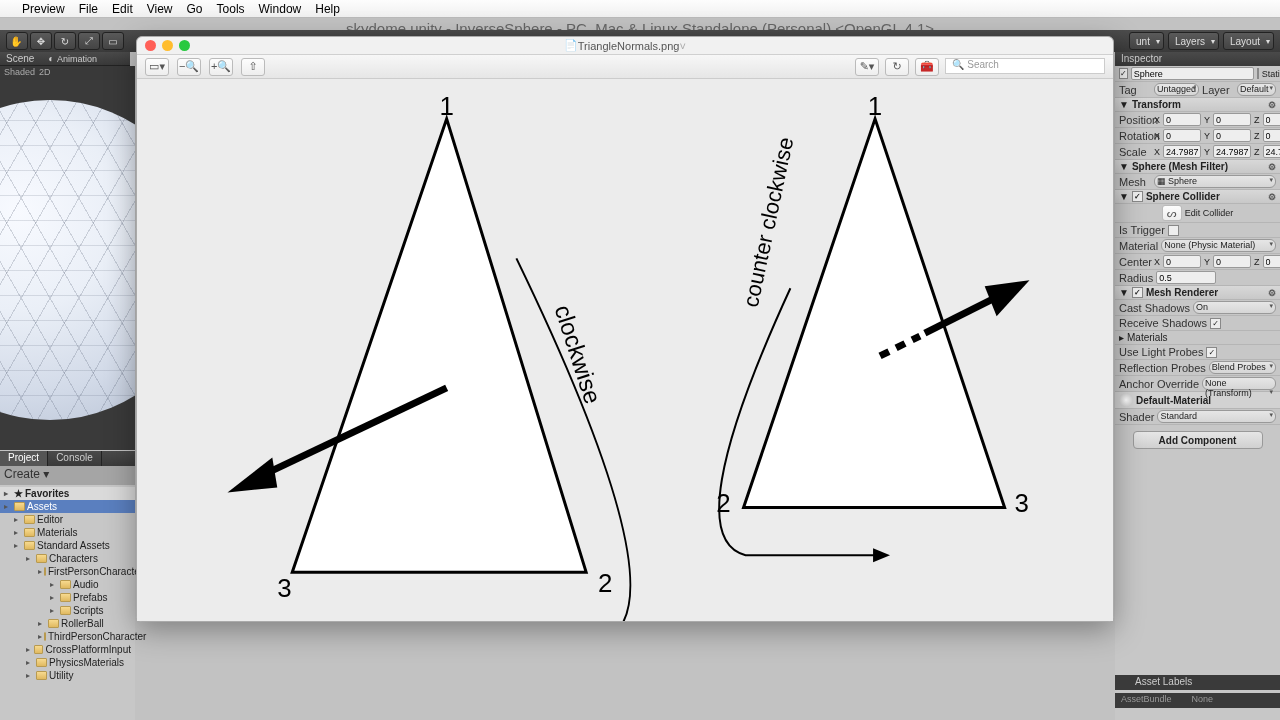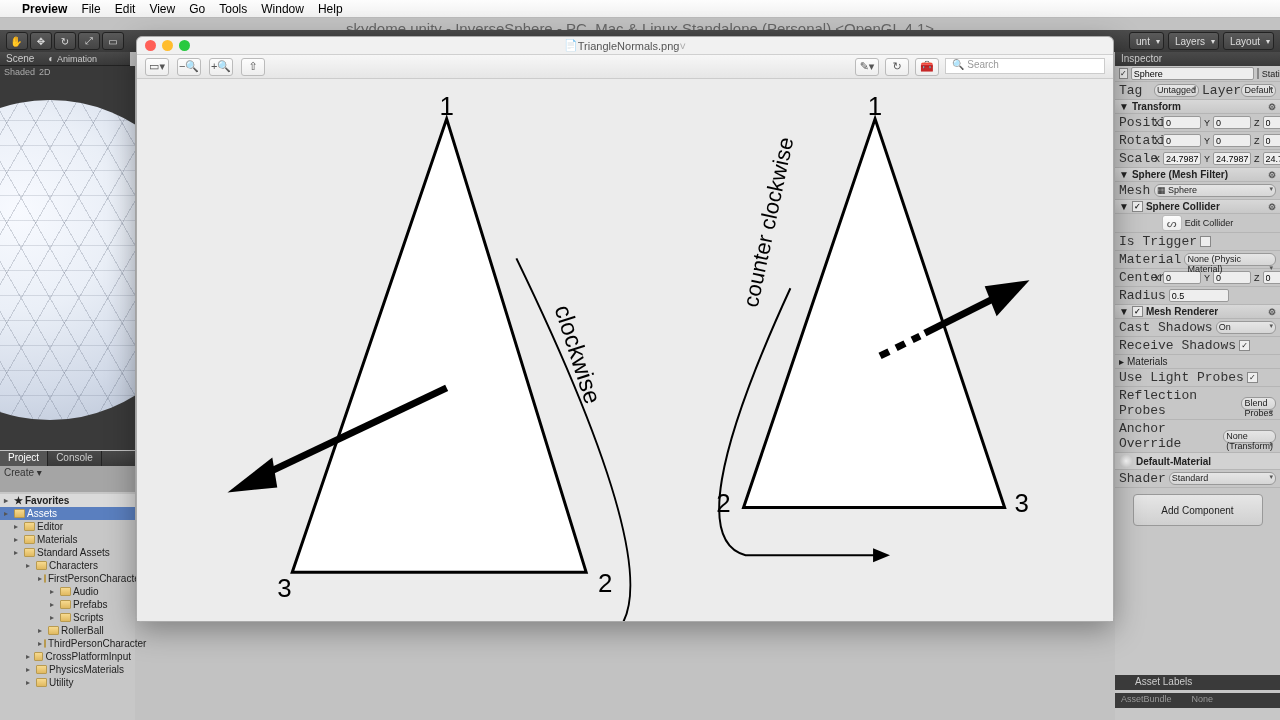--- a/index.html
+++ b/index.html
@@ -23,65 +23,65 @@
 .sphere::before { content:''; position:absolute; inset:0; border-radius:50%;
   background:
     repeating-linear-gradient(60deg, transparent 0 24px, rgba(90,100,120,.25) 24px 25px),
     repeating-linear-gradient(-60deg, transparent 0 24px, rgba(90,100,120,.25) 24px 25px),
     repeating-linear-gradient(0deg, transparent 0 24px, rgba(90,100,120,.18) 24px 25px);
 }
 .project-panel { position:absolute; top:451px; left:0; width:135px; bottom:0; background:#c7c7c7; font-size:10px; }
 .proj-tabs { height:15px; background:linear-gradient(#4a4a4a,#3a3a3a); display:flex; }
 .proj-tab { padding:1px 8px; color:#ccc; font-size:10px; border-right:1px solid #222; }
 .proj-tab.active { background:#555; color:#fff; }
-.proj-sub { height:26px; background:#a5a5a5; font-size:10px; padding:1px 4px; color:#333; }
+.proj-sub { height:19px; background:#a5a5a5; font-size:12px; padding:1px 4px; color:#333; }
 .tree { padding:2px 0; }
 .tree-row { padding:1px 4px; display:flex; align-items:center; gap:2px; color:#222; }
 .tree-row .arrow { width:8px; font-size:8px; color:#555; }
 .tree-row .fold { width:11px; height:9px; background:linear-gradient(#f7da8f,#e0b960); border:1px solid #b89a50; border-radius:1px; }
 .tree-row.fav { background:#dadada; font-weight:bold; }
 .tree-row.hl { background:#5a7fbf; color:#fff; }
 .tree-row.hl .fold { filter:none; }
 .indent1 { padding-left:14px; } .indent2 { padding-left:26px; } .indent3 { padding-left:38px; } .indent4 { padding-left:50px; }
 
 
 .inspector { position:absolute; top:52px; right:0; width:165px; bottom:0; background:#c7c7c7; font-size:10px; color:#222; }
 .insp-tab { height:14px; background:linear-gradient(#4a4a4a,#3a3a3a); color:#ccc; padding:1px 6px; }
 .insp-row { display:flex; align-items:center; padding:1px 4px; gap:3px; border-bottom:1px solid #b5b5b5; }
 .insp-row.header { background:linear-gradient(#d8d8d8,#c8c8c8); font-weight:bold; }
 .chk { width:11px; height:11px; background:#eee; border:1px solid #888; display:inline-flex; align-items:center; justify-content:center; font-size:8px; }
 .insp-input { flex:1; height:13px; background:#eee; border:1px solid #999; border-radius:2px; padding:0 2px; font-size:9px; }
-.label-sm { font-size:13px; color:#333; min-width:32px;font-family:Liberation Mono, monospace; }
+.label-sm { font-size:11px; color:#333; min-width:32px; }
 .num { width:38px; height:13px; background:#eee; border:1px solid #999; border-radius:2px; font-size:9px; padding:0 2px; }
 .axis { width:8px; text-align:center; font-size:9px; }
 .drop { flex:1; height:13px; background:linear-gradient(#e6e6e6,#d6d6d6); border:1px solid #999; border-radius:6px; font-size:9px; padding:0 2px; position:relative; }
 .drop::after { content:'▾'; position:absolute; right:2px; font-size:7px; color:#555; }
 .gear { margin-left:auto; font-size:9px; color:#555; }
-.btn-wide { width:130px; margin:6px auto; height:32px; background:linear-gradient(#e6e6e6,#d0d0d0); border:1px solid #999; border-radius:4px; font-size:10px; display:flex; align-items:center; justify-content:center; }
+.btn-wide { width:130px; margin:6px auto; height:18px; background:linear-gradient(#e6e6e6,#d0d0d0); border:1px solid #999; border-radius:4px; font-size:10px; display:flex; align-items:center; justify-content:center;font-weight:bold; }
 .asset-labels { position:absolute; bottom:30px; left:0; right:0; height:15px; background:#3a3a3a; color:#ccc; padding:1px 20px; font-size:10px; }
 .asset-bundle { position:absolute; bottom:12px; left:0; right:0; height:15px; background:#3a3a3a; color:#999; padding:1px 6px; font-size:9px; display:flex; gap:20px; }
 
 
 .preview { position:absolute; top:36px; left:136px; width:978px; height:586px; background:#f1f1f1; border:1px solid #aaa; border-radius:6px; box-shadow:0 8px 30px rgba(0,0,0,.35); z-index:50; }
 .prev-titlebar { height:18px; display:flex; align-items:center; justify-content:center; position:relative; font-size:11px; color:#555; border-bottom:1px solid #d0d0d0; }
 .traffic { position:absolute; left:8px; display:flex; gap:6px; }
 .traffic span { width:11px; height:11px; border-radius:50%; }
 .tred { background:#ff5f57; } .tyel { background:#ffbd2e; } .tgrn { background:#28c940; }
 .prev-toolbar { height:24px; background:linear-gradient(#f7f7f7,#e6e6e6); border-bottom:1px solid #ccc; display:flex; align-items:center; padding:0 8px; gap:8px; }
 .pt-btn { width:24px; height:18px; border:1px solid #bbb; border-radius:3px; background:linear-gradient(#fdfdfd,#eee); display:flex; align-items:center; justify-content:center; font-size:11px; color:#555; }
 .pt-search { margin-left:auto; width:160px; height:16px; border:1px solid #ccc; border-radius:0; background:#fff; font-size:10px; padding:0 6px; color:#999; }
 .prev-canvas { position:absolute; top:42px; left:0; right:0; bottom:0; background:#ececec; }
 
 </style>
 </head>
 <body>
 
 <div class="menubar">
   <span class="apple"></span>
-  <span style="font-weight:bold">Preview</span>
+  <span style="font-weight:normal">Preview</span>
   <span>File</span>
   <span>Edit</span>
   <span>View</span>
   <span>Go</span>
   <span>Tools</span>
   <span>Window</span>
   <span>Help</span>
 </div>
 
 <div class="unity-title">skydome.unity - InverseSphere - PC, Mac &amp; Linux Standalone (Personal) &lt;OpenGL 4.1&gt;</div>

